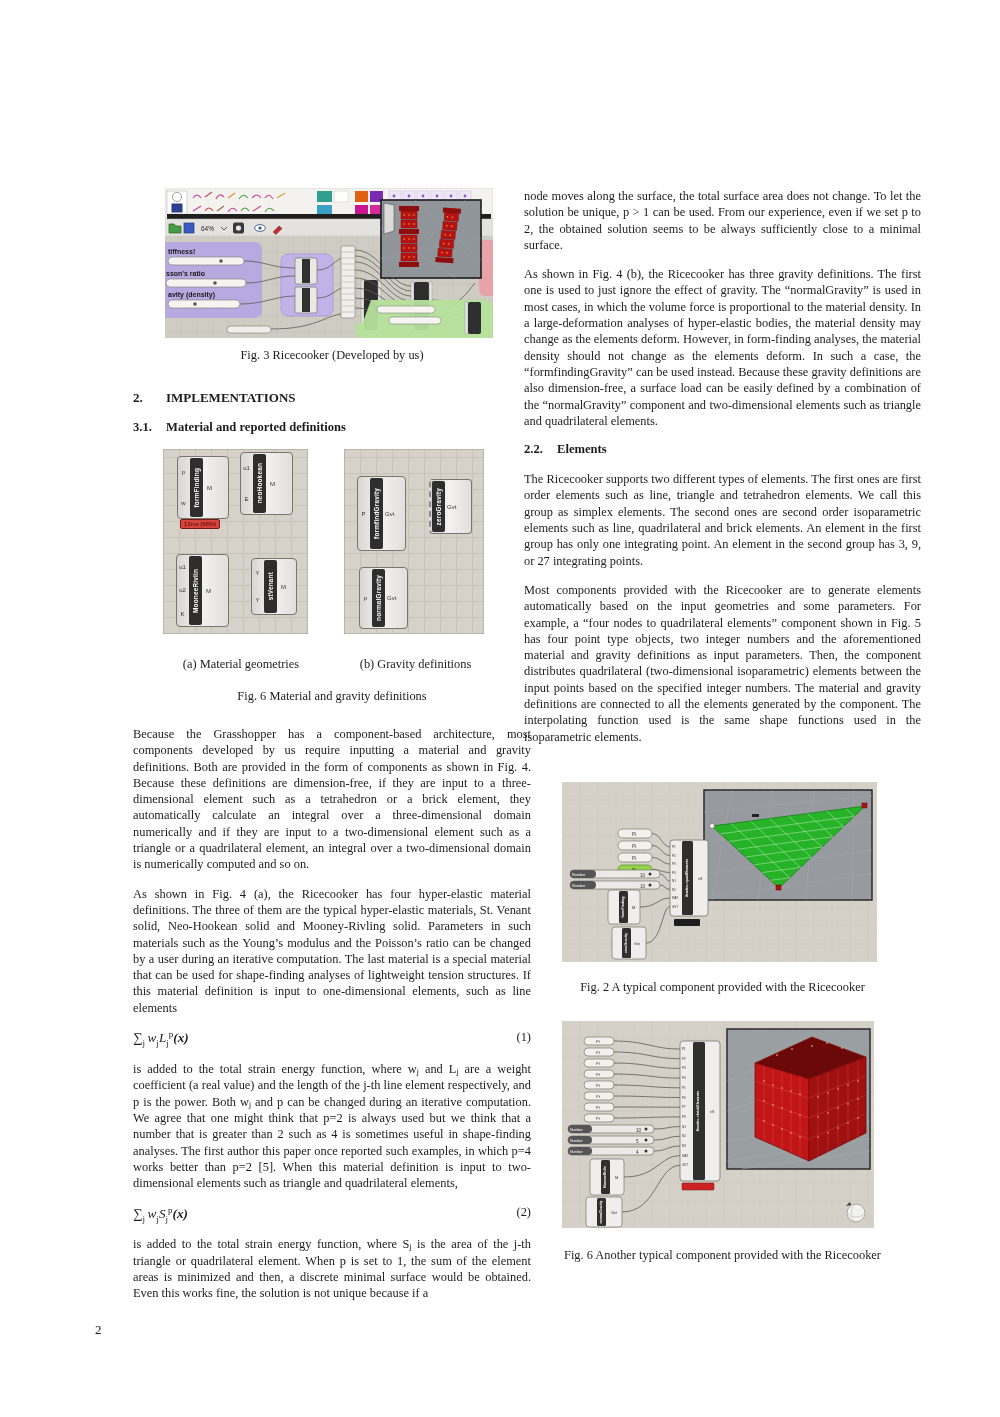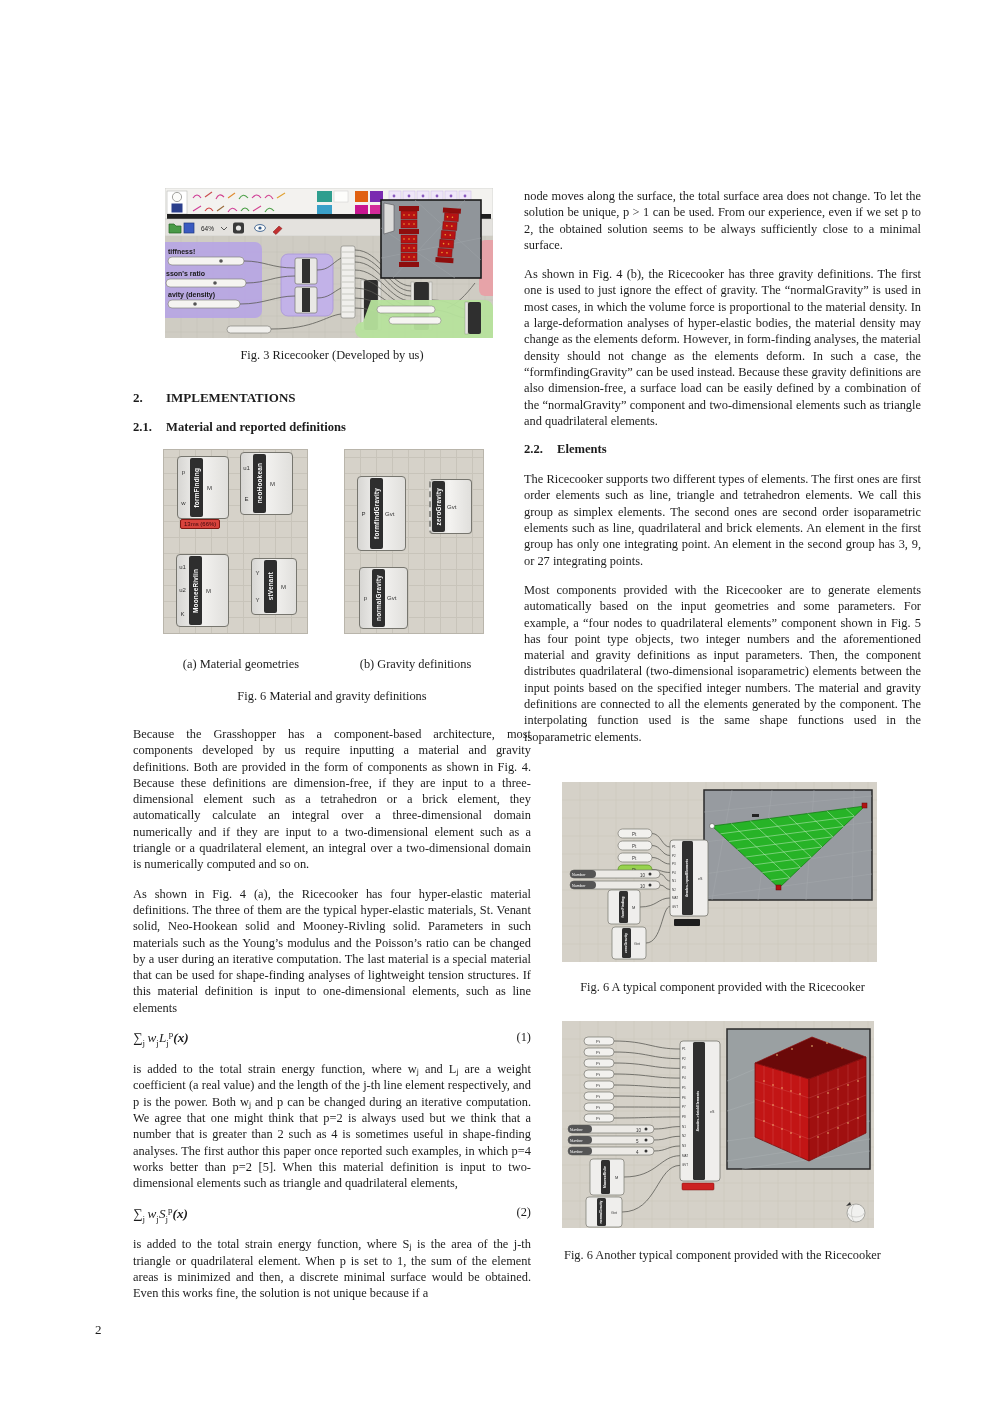--- a/index.html
+++ b/index.html
@@ -269,21 +269,21 @@
       </g>
     </svg>
   </div>
   <div class="fig-caption">Fig. 3 Ricecooker (Developed by us)</div>
 
   <div class="sec-head h1">
     <span class="num">2.</span>
     <span>IMPLEMENTATIONS</span>
   </div>
   <div class="sec-head h2">
-    <span class="num">2.1.</span>
+    <span class="num">3.1.</span>
     <span>Material and reported definitions</span>
   </div>
 
   <div id="fig4-wrap">
     <div class="gh-panel" id="panel-a">
       <div class="gh-comp" style="left:13px;top:6px;width:52px;height:63px;">
         <div class="gh-in">
             <span>p</span>
             <span>w</span>
           </div>
@@ -488,21 +488,21 @@
           <text x="110" y="100">N1</text>
           <text x="110" y="108.5">N2</text>
           <text x="110" y="117">MAT</text>
           <text x="110" y="125.5">GVT</text>
         </g>
         <text x="136" y="98" font-size="3.6" fill="#333">eS</text>
         <rect x="112" y="137" width="26" height="7" rx="1" fill="#1d1d1d"></rect>
       </g>
     </svg>
   </div>
-  <div class="fig-caption" style="margin-top:14px;">Fig. 6  A typical component provided with the Ricecooker</div>
+  <div class="fig-caption" style="margin-top:14px;">Fig. 2  A typical component provided with the Ricecooker</div>
 
   <div id="fig6-wrap">
     <svg width="312" height="207" viewBox="0 0 312 207">
       <rect x="0" y="0" width="312" height="207" fill="#d5d1c8"></rect>
       <g stroke="#c8c4ba" stroke-width="0.5">
         <path d="M18,0 V207 M36,0 V207 M54,0 V207 M72,0 V207 M90,0 V207 M108,0 V207 M126,0 V207 M144,0 V207 M162,0 V207 M180,0 V207 M198,0 V207 M216,0 V207 M234,0 V207 M252,0 V207 M270,0 V207 M288,0 V207 M306,0 V207"></path>
         <path d="M0,18 H312 M0,36 H312 M0,54 H312 M0,72 H312 M0,90 H312 M0,108 H312 M0,126 H312 M0,144 H312 M0,162 H312 M0,180 H312 M0,198 H312"></path>
       </g>
 
       <g>

